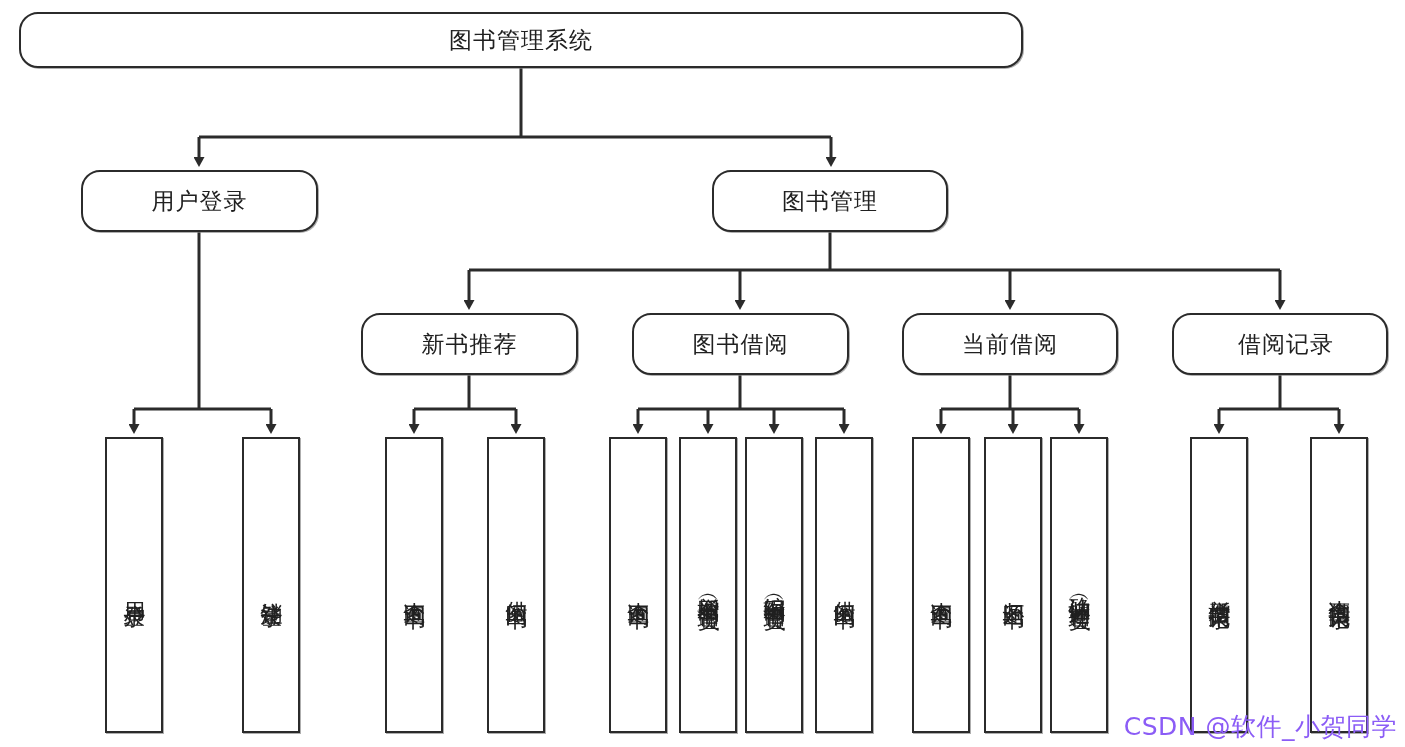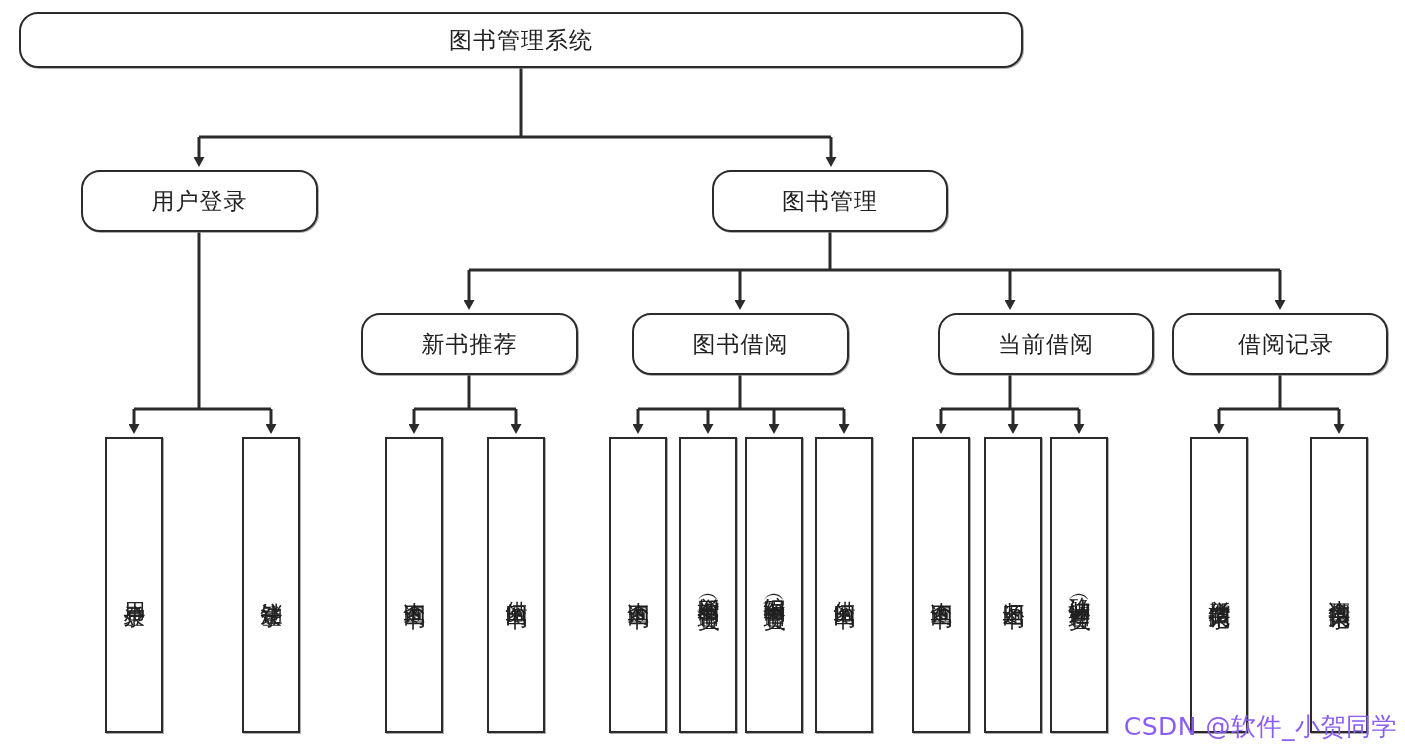--- a/index.html
+++ b/index.html
@@ -113,21 +113,21 @@
   <div class="node h" style="left: 712px; top: 170px; width: 236px; height: 62px;">
     <span class="lbl">图书管理</span>
   </div>
 
   <div class="node h" style="left: 361px; top: 313px; width: 217px; height: 62px;">
     <span class="lbl">新书推荐</span>
   </div>
   <div class="node h" style="left: 632px; top: 313px; width: 217px; height: 62px;">
     <span class="lbl">图书借阅</span>
   </div>
-  <div class="node h" style="left: 938px; top: 313px; width: 216px; height: 62px;">
+  <div class="node h" style="left: 902px; top: 313px; width: 216px; height: 62px;">
     <span class="lbl">当前借阅</span>
   </div>
   <div class="node h" style="left: 1172px; top: 313px; width: 216px; height: 62px; padding-left: 12px;">
     <span class="lbl">借阅记录</span>
   </div>
 
   <div class="node v" style="left: 105px; top: 437px; width: 58px; height: 296px;">
     <span class="lbl">用户登录</span>
   </div>
   <div class="node v" style="left: 242px; top: 437px; width: 58px; height: 296px;">

